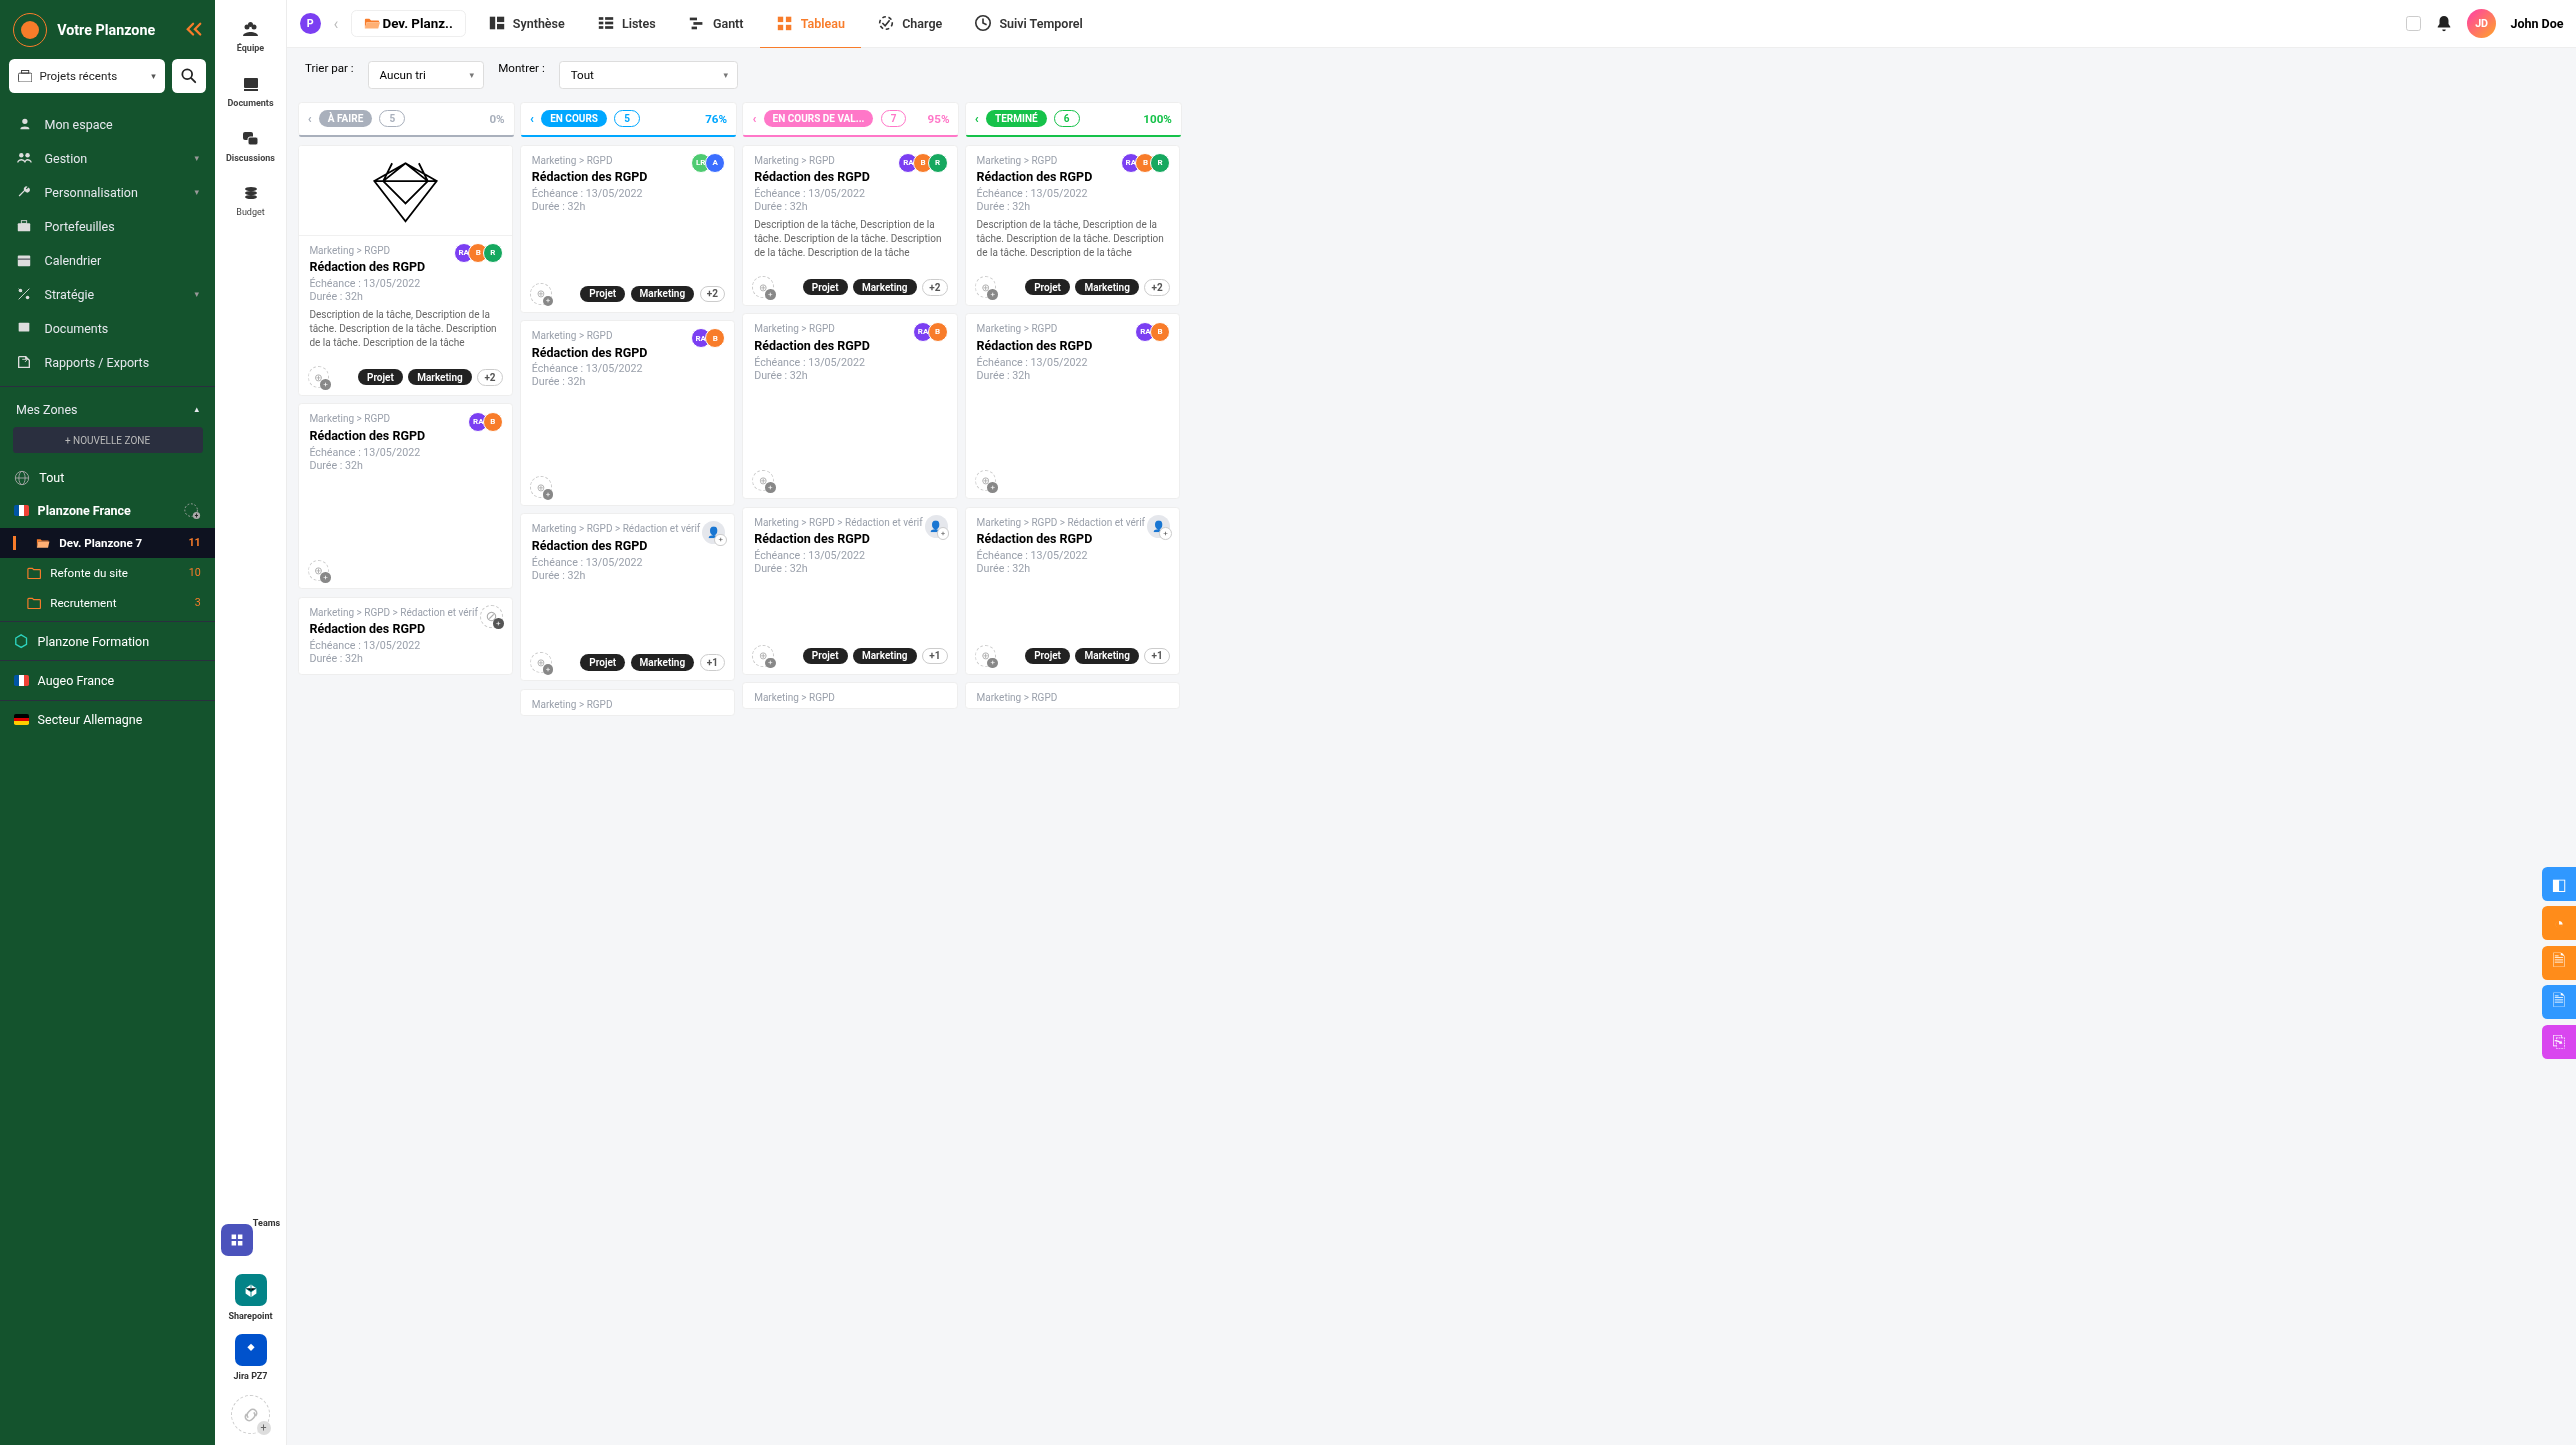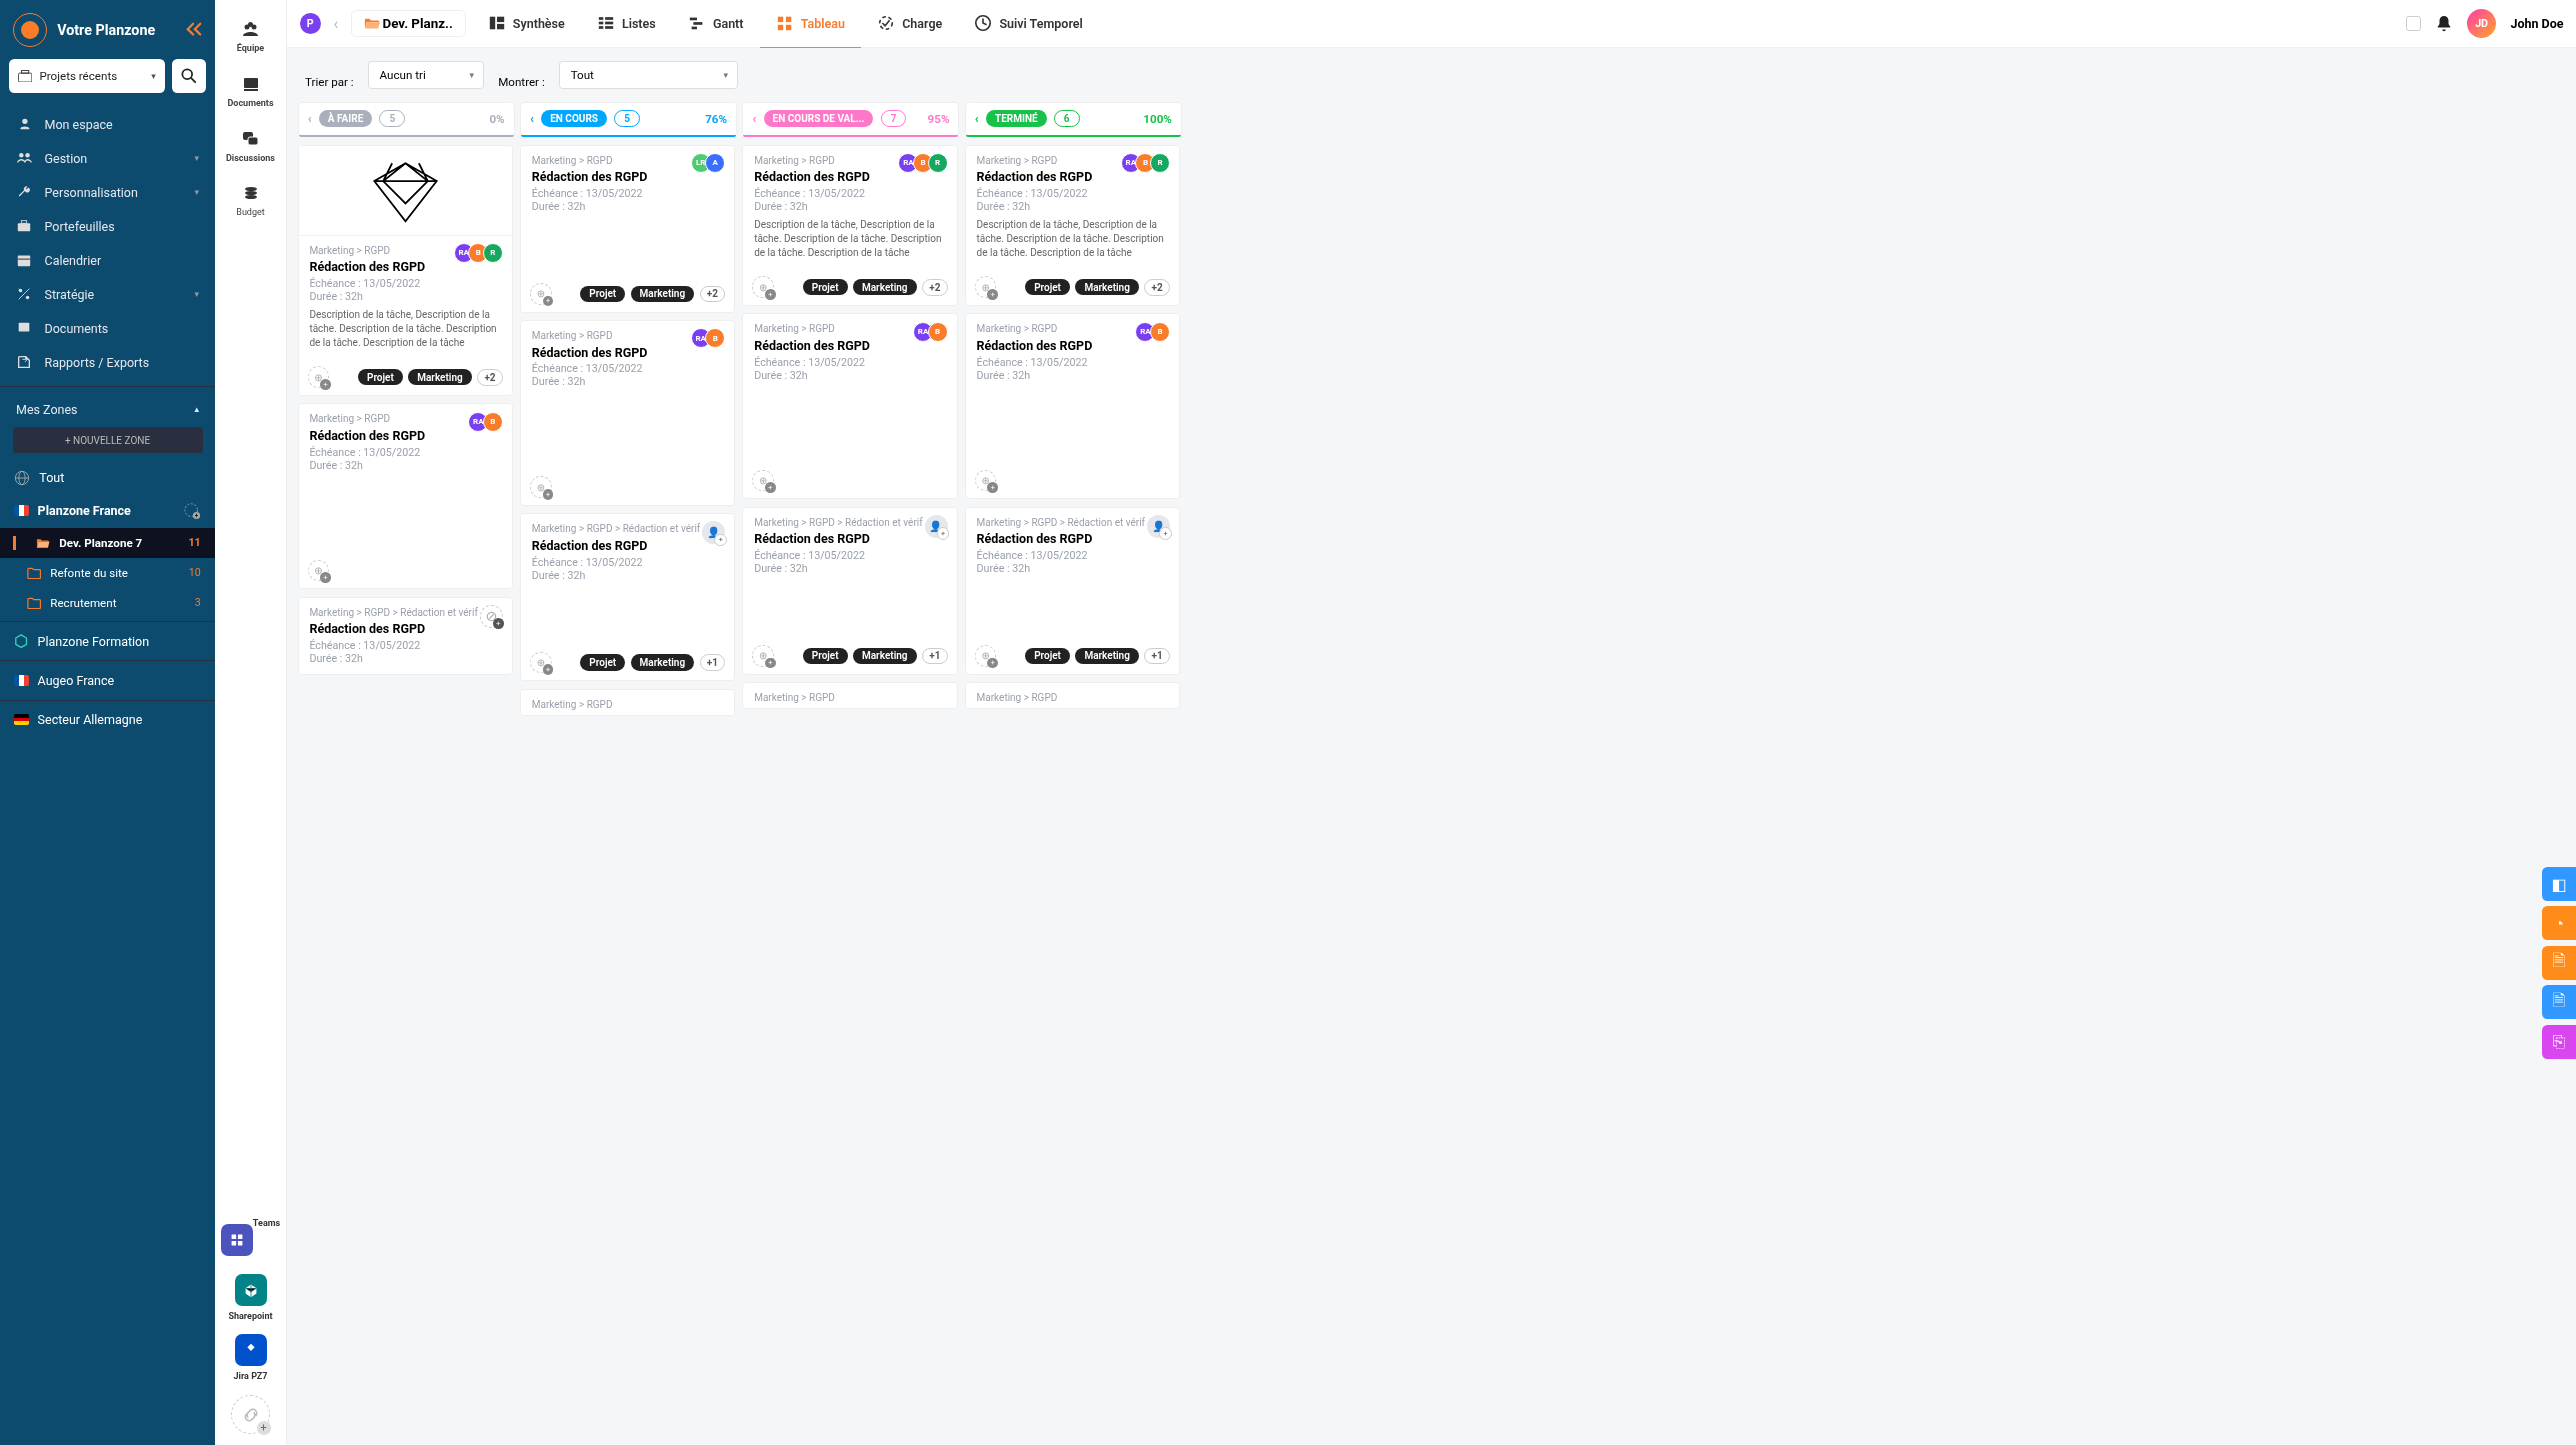--- a/index.html
+++ b/index.html
@@ -1,20 +1,20 @@
 <!DOCTYPE html>
 <html style="font-size:14.3px"><head>
 <meta charset="utf-8">
 <style>
 * { margin: 0; padding: 0; box-sizing: border-box; font-family: -apple-system, BlinkMacSystemFont, "Segoe UI", Roboto, Arial, sans-serif; }
 body { background: #fff; overflow: hidden; }
 .app { display: flex; height: 100vh; }
 
 
-.sidebar { width: 215px; background: #0c4a6e; color: #fff; display: flex; flex-direction: column; flex-shrink: 0; }
+.sidebar { width: 215px; background: #14532d; color: #fff; display: flex; flex-direction: column; flex-shrink: 0; }
 .sb-header { display: flex; align-items: center; padding: 12.5px 12.5px; gap: 10.7px; }
 .logo-circle { width: 34px; height: 34px; border-radius: 50%; border: 1.8px solid #f87c2a; display: flex; align-items: center; justify-content: center; }
 .logo-inner { width: 18px; height: 18px; border-radius: 50%; background: #f87c2a; }
 .sb-title { font-weight: 700; font-size: 14.3px; flex: 1; }
 .collapse-btn { color: #f87c2a; font-size: 18px; cursor: pointer; }
 .sb-search-row { display: flex; padding: 0 9px 10.7px; gap: 7.2px; }
 .recent-select { flex: 1; background: #fff; border-radius: 5.4px; display: flex; align-items: center; padding: 0 9px; height: 34px; color: #222; gap: 7.2px; font-size: 11.6px; }
 .search-btn { width: 34px; height: 34px; background: #fff; border-radius: 5.4px; display: flex; align-items: center; justify-content: center; color: #222; }
 .sb-nav { padding: 3.6px 0; }
 .sb-item { display: flex; align-items: center; padding: 9px 16px; gap: 12.5px; font-size: 12.5px; cursor: pointer; color: #e6e8ee; }
@@ -50,21 +50,21 @@
 .crumb { display: flex; align-items: center; gap: 2px; padding: 5.4px 12.5px; border: 0.9px solid #eee; border-radius: 5.4px; font-weight: 700; font-size: 13.4px; }
 .tab { display: flex; align-items: center; gap: 7.2px; padding: 0 16px; height: 48px; font-size: 12.5px; font-weight: 600; color: #333; cursor: pointer; border-bottom: 1.8px solid transparent; }
 .tab.active { color: #f87c2a; border-bottom-color: #f87c2a; }
 .tab .tic { font-size: 16px; }
 .top-right { margin-left: auto; display: flex; align-items: center; gap: 14.3px; }
 .checkbox { width: 14.3px; height: 14.3px; border: 0.9px solid #ccc; border-radius: 2.7px; }
 .bell { font-size: 20px; color: #222; }
 .avatar-jd { width: 29px; height: 29px; border-radius: 50%; background: linear-gradient(135deg,#ff3bab,#ffa726); color: #fff; font-weight: 700; font-size: 10.7px; display: flex; align-items: center; justify-content: center; }
 .username { font-weight: 700; font-size: 12.5px; }
 
-.filters { padding: 12.5px 18px; display: flex; align-items: flex-end; gap: 14.3px; font-size: 11.6px; }
+.filters { padding: 12.5px 18px; display: flex; align-items: flex-start; gap: 14.3px; font-size: 11.6px; }
 .filters label { font-weight: 400; }
 .select-box { border: 0.9px solid #ddd; background: #fff; border-radius: 3.6px; padding: 6.3px 27px 6.3px 10.7px; position: relative; min-width: 116px; font-size: 11.6px; }
 .select-box::after { content: "▾"; position: absolute; right: 9px; top: 50%; transform: translateY(-50%); font-size: 9px; color: #777; }
 
 
 .board { flex: 1; overflow-x: auto; overflow-y: hidden; padding: 0 10.7px 10.7px; }
 .cols { display: flex; gap: 5.4px; height: 100%; }
 .col { width: 217px; flex-shrink: 0; display: flex; flex-direction: column; }
 .col-head { background: #fff; border: 0.9px solid #eee; border-radius: 3.6px; padding: 0; height: 34px; display: flex; align-items: center; position: relative; margin-bottom: 9px; }
 .col-head .inner { display: flex; align-items: center; padding: 0 9px; gap: 7.2px; width: 100%; }

